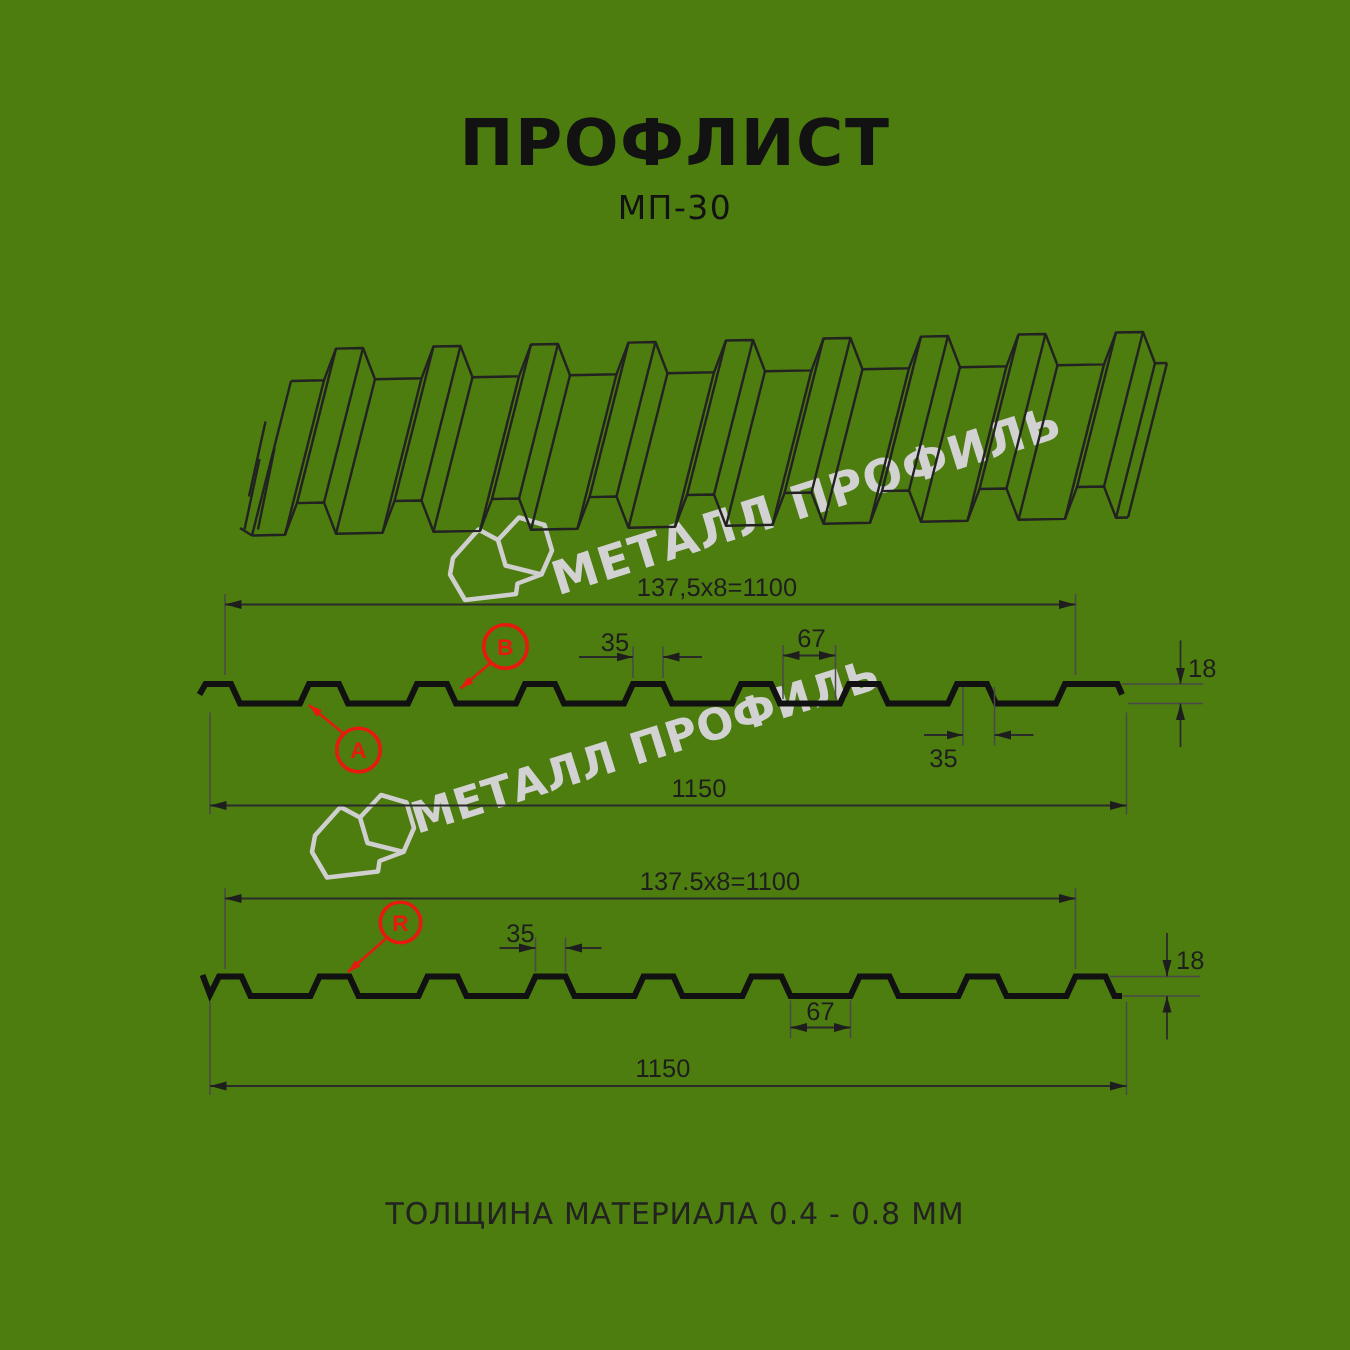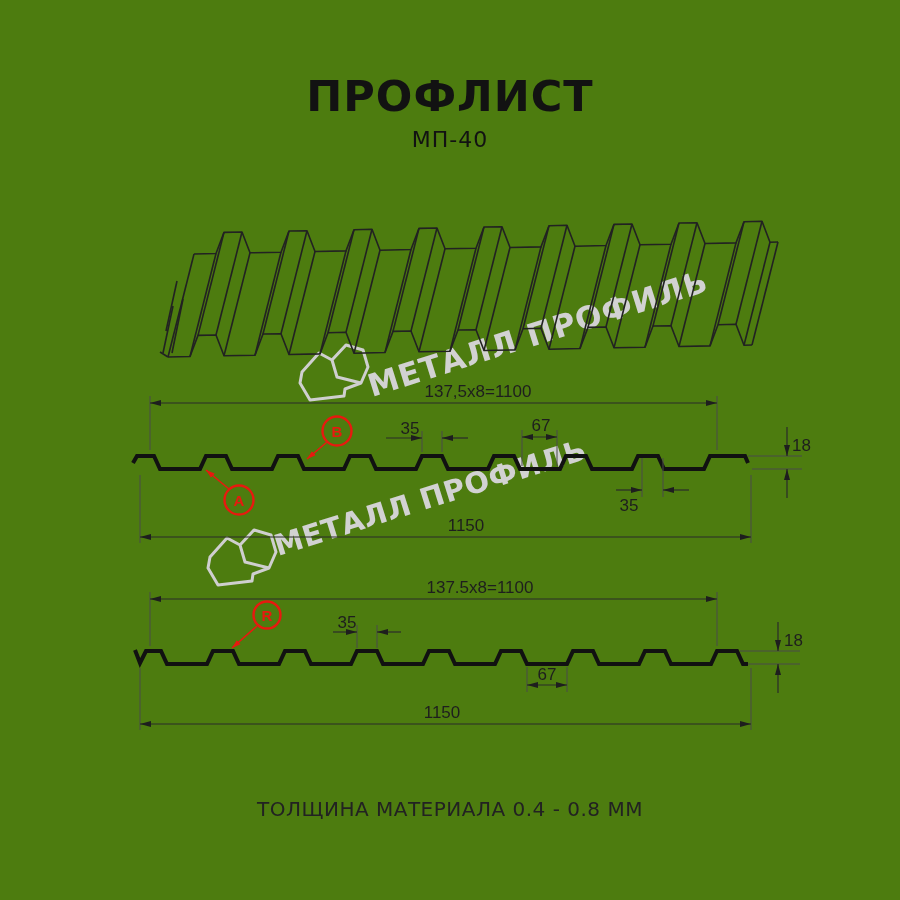--- a/index.html
+++ b/index.html
@@ -14,21 +14,21 @@
   .dimtxt{font-family:"Liberation Sans",sans-serif;font-size:17px;fill:#1e1e1e;}
   .redtxt{font-family:"Liberation Sans",sans-serif;font-size:15px;font-weight:bold;}
   .wmtxt{font-family:"DejaVu Sans",sans-serif;font-weight:bold;}
 </style>
 </head>
 <body>
 
 <div id="stage">
 
   <div id="title" class="ttl">ПРОФЛИСТ</div>
-  <div id="subtitle" class="ttl">МП-40</div>
+  <div id="subtitle" class="ttl">МП-30</div>
 
   <svg width="900" height="900" viewBox="0 0 900 900">
     <defs>
       <marker id="arrB" markerWidth="12" markerHeight="8" refX="11" refY="4" orient="auto-start-reverse" markerUnits="userSpaceOnUse">
         <path d="M0,1 L11,4 L0,7 Z" fill="#1e1e1e"></path>
       </marker>
       <marker id="arrR" markerWidth="10" markerHeight="8" refX="9" refY="4" orient="auto-start-reverse" markerUnits="userSpaceOnUse">
         <path d="M0,1.2 L9,4 L0,6.8 Z" fill="#e8190f"></path>
       </marker>
     </defs>

